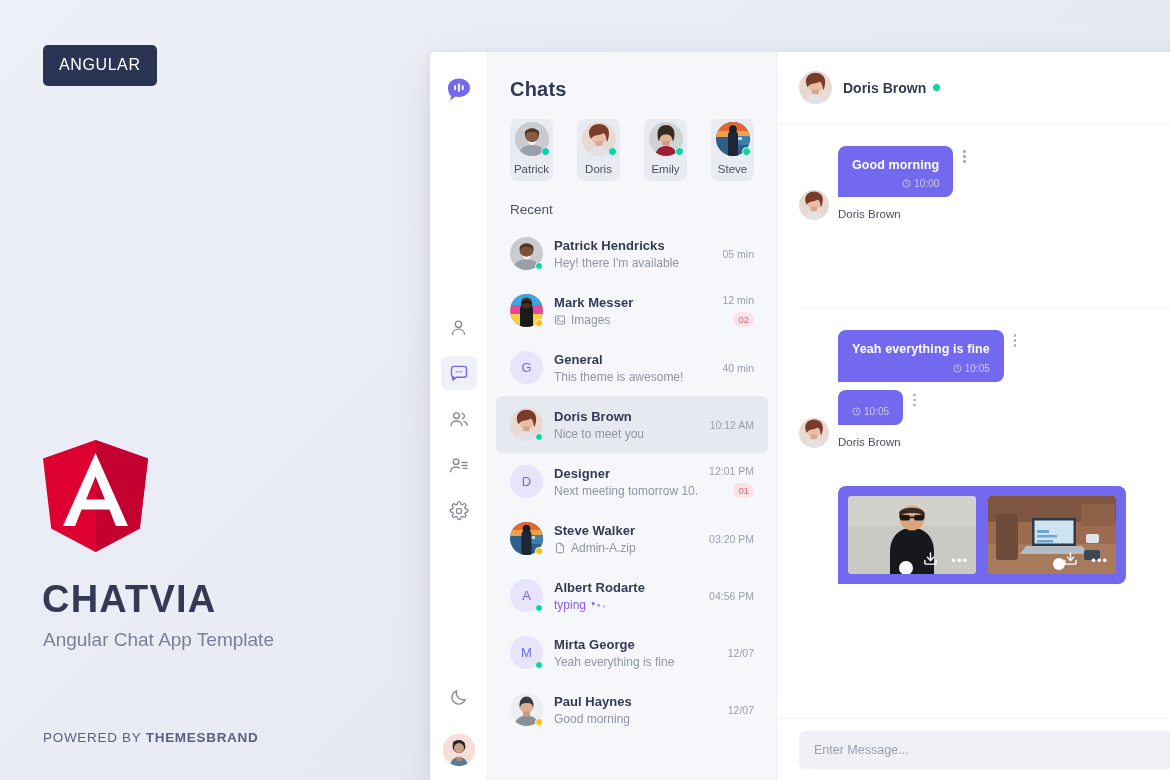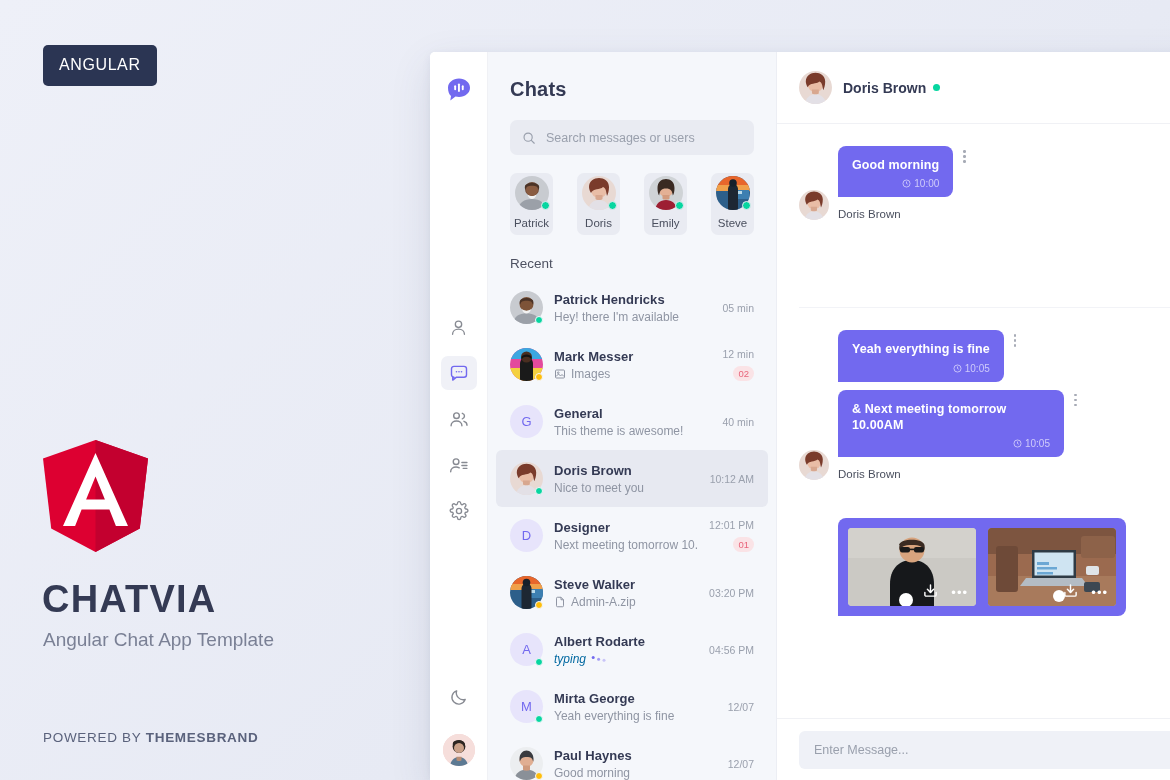--- a/index.html
+++ b/index.html
@@ -228,21 +228,21 @@
     font-size: 13px; font-weight: bold; color: #343a54;
     white-space: nowrap; overflow: hidden; text-overflow: ellipsis;
     letter-spacing: 0.05px;
   }
   .ci-msg {
     margin-top: 3px;
     font-size: 12px; color: #8f95a3;
     white-space: nowrap; overflow: hidden; text-overflow: ellipsis;
     display: flex; align-items: center; gap: 5px; text-align: center;
   }
-  .ci-msg.typing { color: #0369a1; font-style: italic; }
+  .ci-msg.typing { color: #8b5cf6; }
   .ci-right { text-align: right; flex: 0 0 auto; }
   .ci-time { font-size: 10.5px; color: #9aa0ad; white-space: nowrap; }
   .ci-badge {
     margin-top: 6px;
     display: inline-block;
     background: #fae3e6;
     color: #e8657b;
     font-size: 9.5px;
     padding: 2px 5px 2px 5px;
     border-radius: 8px;
@@ -461,27 +461,20 @@
           <path d="M13.5 22.7h5V26c0 1.4-5 1.4-5 0z" fill="#b98d74"></path>
         </svg>
       </div>
     </div>
   </div>
 
   <div class="list-col">
     <div class="list-head">
       <div class="list-title">Chats</div>
 
-      <div class="search-wrap">
-        <svg width="14" height="14" viewBox="0 0 24 24" fill="none" stroke="#9aa0ad" stroke-width="2" stroke-linecap="round">
-          <circle cx="10.5" cy="10.5" r="7"></circle>
-            <path d="M16 16l5 5"></path>
-        </svg>
-        <input class="search-input" placeholder="Search messages or users" style="">
-      </div>
     </div>
 
     <div class="status-row">
       <div class="status-card">
         <div class="status-av">
           <span class="ph">
             <svg viewBox="0 0 34 34" width="34" height="34">
               <rect width="34" height="34" fill="#c8cbd0"></rect>
               <path d="M3 34c1-7.5 6-11 14-11s13 3.5 14 11z" fill="#9ba0a8"></path>
               <circle cx="17" cy="13" r="7" fill="#6d4a37"></circle>
@@ -824,21 +817,20 @@
               </div>
               <div class="dots-v">
                   <span></span>
                   <span></span>
                   <span></span>
                 </div>
             </div>
 
             <div class="bubble-line">
               <div class="bubble" style="max-width:226px;">
-                <div class="bubble-text">&amp; Next meeting tomorrow 10.00AM</div>
                 <div class="bubble-time">
                   <svg width="9" height="9" viewBox="0 0 24 24" fill="none" stroke="#cfcbfa" stroke-width="2.4">
                     <circle cx="12" cy="12" r="9.5"></circle>
                       <path d="M12 6.8V12l3.4 2"></path>
                   </svg>
                   <span>10:05</span>
                 </div>
               </div>
               <div class="dots-v">
                   <span></span>

